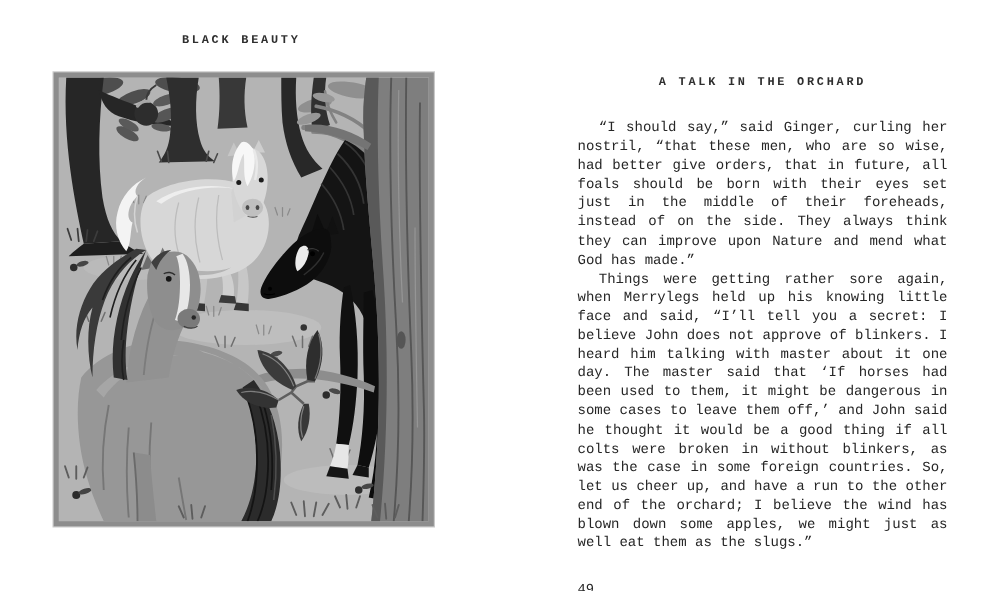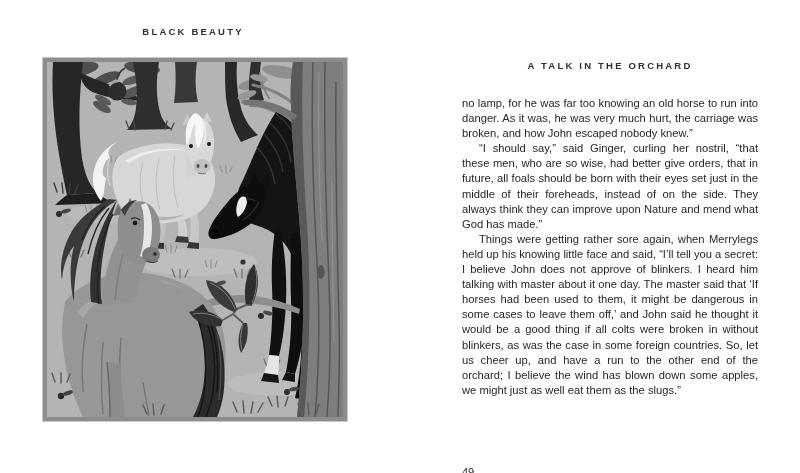--- a/index.html
+++ b/index.html
@@ -1,17 +1,17 @@
 <!DOCTYPE html>
 <html><head>
 <meta charset="utf-8">
 <style>
   html,body{margin:0;padding:0;background:#ffffff;}
   .spread{position:relative;width:800px;height:473px;background:#ffffff;overflow:hidden;
-          font-family:Liberation Sans, sans-serif;color:#262626;}
+          font-family:Liberation Mono, monospace;color:#262626;}
   .page{position:absolute;top:0;height:473px;}
   .page-left{left:0;width:400px;}
   .page-right{left:400px;width:400px;margin-top:34px;}
   .running-head{position:absolute;top:26px;text-align:center;
                 font-size:9.5px;font-weight:600;letter-spacing:2.2px;color:#2f2f2f;}
   .running-head.left{left:45px;width:296px;}
   .running-head.right{left:62px;width:296px;}
   .plate{position:absolute;left:43px;top:58px;width:296px;height:355px;margin:0;
          border:4px solid #8d8d8d;box-shadow:0 0 0 1px #c9c9c9;background:#b4b4b4;}
   .plate svg{display:block;}
@@ -260,20 +260,19 @@
           <path d="M100,352 l-4,-9 M107,353 l-1,-11 M114,352 l3,-9"></path>
           <path d="M8,320 l-3,-9 M14,321 l0,-10 M20,320 l3,-8"></path>
         </g>
       </svg>
     </figure>
   </div>
 
   <div class="page page-right">
     <div class="running-head right">A TALK IN THE ORCHARD</div>
     <div class="body-text">
-      <p class="noindent">no lamp, for he was far too knowing an old horse to run into danger. As it was, he was very much hurt, the carriage was broken, and how John escaped nobody knew.”</p>
       <p>“I should say,” said Ginger, curling her nostril, “that these men, who are so wise, had better give orders, that in future, all foals should be born with their eyes set just in the middle of their foreheads, instead of on the side. They always think they can improve upon Nature and mend what God has made.”</p>
       <p>Things were getting rather sore again, when Merrylegs held up his knowing little face and said, “I’ll tell you a secret: I believe John does not approve of blinkers. I heard him talking with master about it one day. The master said that ‘If horses had been used to them, it might be dangerous in some cases to leave them off,’ and John said he thought it would be a good thing if all colts were broken in without blinkers, as was the case in some foreign countries. So, let us cheer up, and have a run to the other end of the orchard; I believe the wind has blown down some apples, we might just as well eat them as the slugs.”</p>
     </div>
     <div class="folio">49</div>
   </div>
 
 </div>
 
 </body></html>

